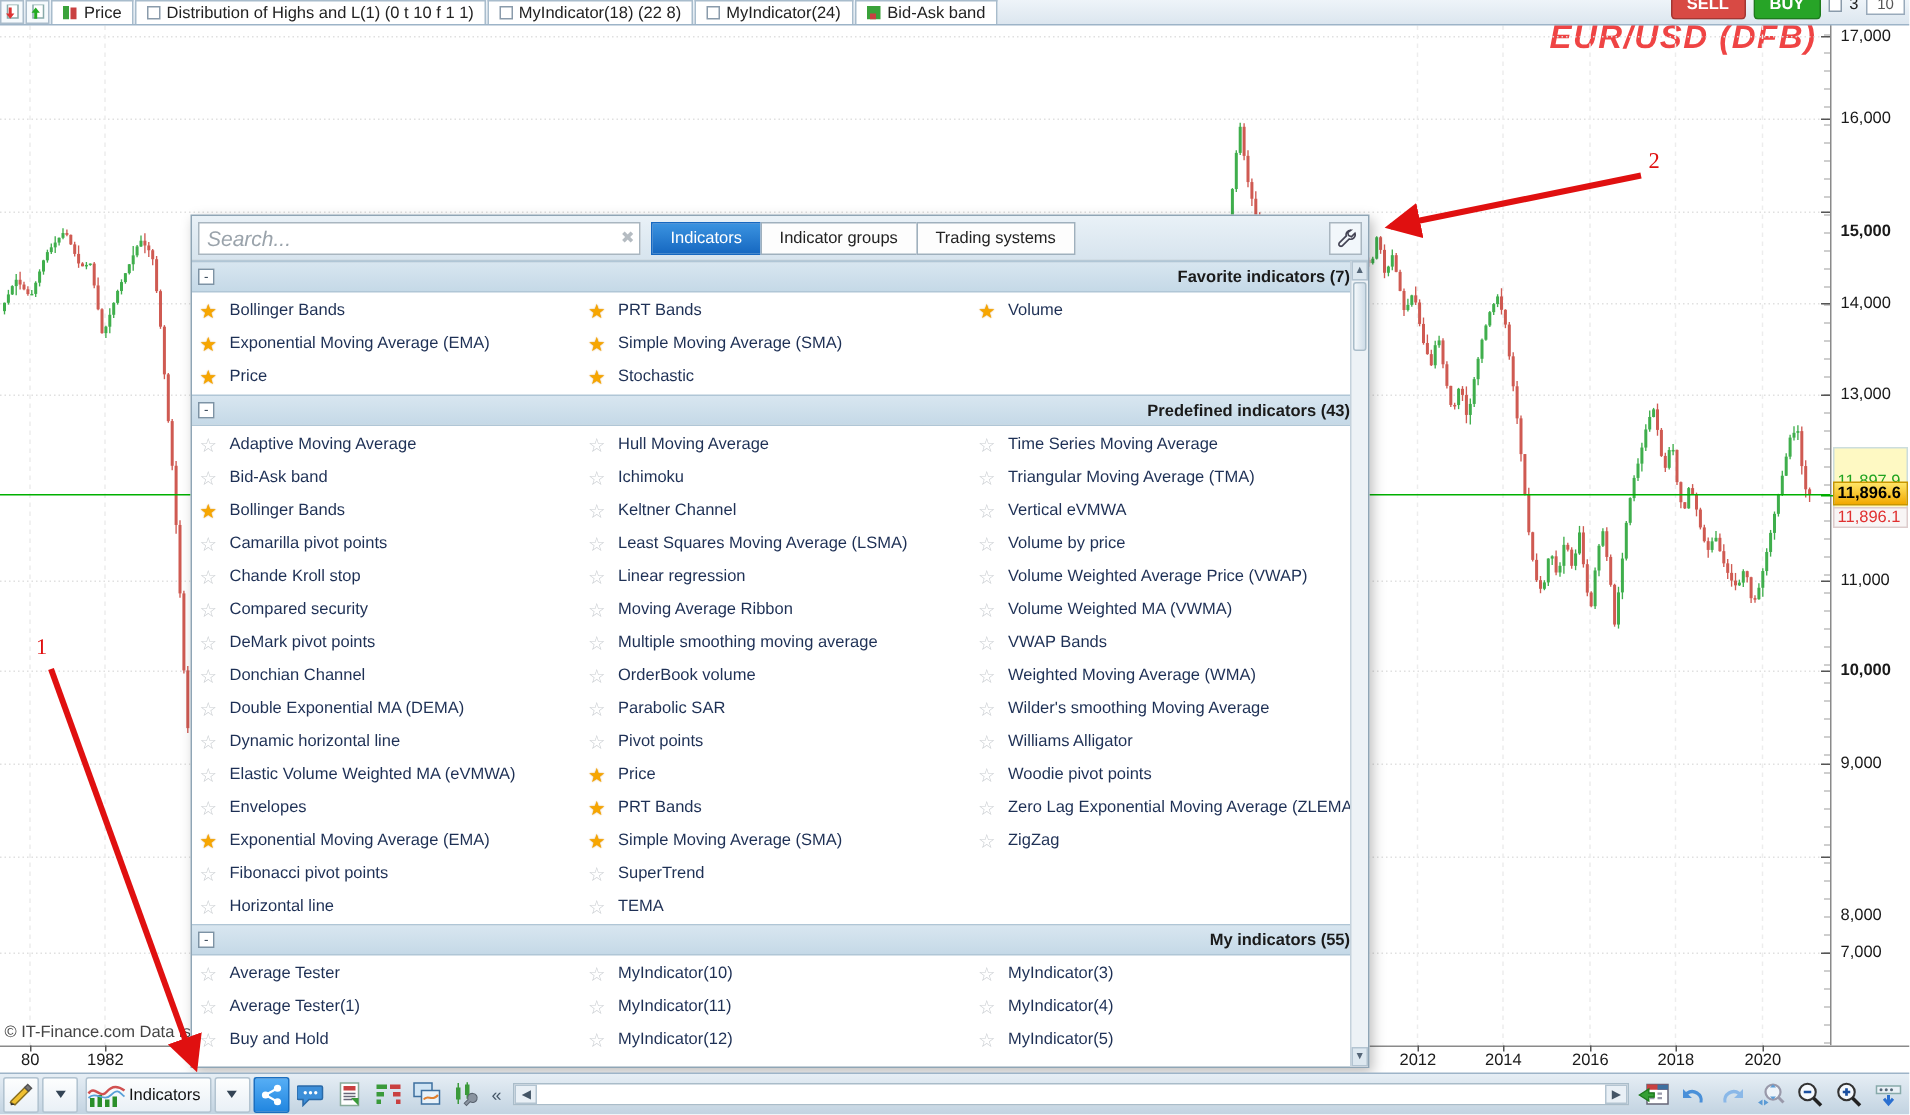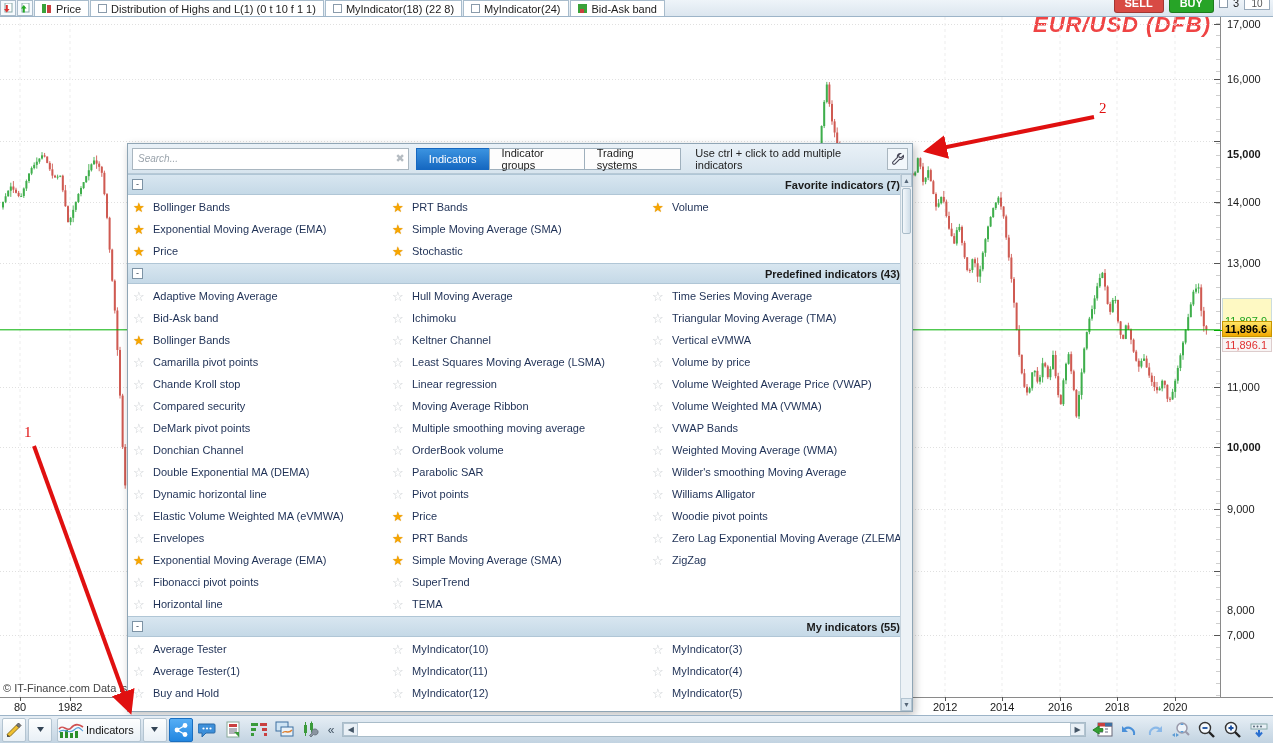--- a/index.html
+++ b/index.html
@@ -52,21 +52,21 @@
   #pips-unit { position:absolute; left:1246px; top:1px; color:#333; z-index:21; }
 
   
   #dialog { position:absolute; left:127px; top:143px; width:786px; height:569px; background:#fff;
     border:1px solid #8fa5b5; box-shadow:2px 3px 8px rgba(0,0,0,.25); z-index:30;
     display:flex; flex-direction:column; }
   #dialog-header { height:30px; background:linear-gradient(#e9f1f7,#d7e4ee);
     border-bottom:1px solid #b7c9d6; display:flex; align-items:center; padding:0 4px; gap:8px; flex:0 0 30px; }
   #search-wrap { position:relative; width:295px; height:22px; }
   #search-input { width:100%; height:100%; border:1px solid #a9b6c0; padding:0 20px 0 5px;
-    font-size:10px; font-style:italic; color:#333; }
+    font-size:14px; font-style:italic; color:#333; }
   #search-input::placeholder { color:#9aa3ab; font-style:italic; }
   #search-clear { position:absolute; right:4px; top:4px; color:#b5bcc2; font-weight:bold; cursor:pointer; }
   .dlg-tabs { display:flex; }
   .dlg-tab { height:22px; padding:0 12px; display:flex; align-items:center; background:#fdfdfd;
     border:1px solid #9fb0bd; margin-left:-1px; color:#222; cursor:pointer; }
   .dlg-tab.active { background:linear-gradient(#3b93e0,#1668c1); color:#fff; border-color:#1668c1; }
   #dlg-hint { margin-left:6px; color:#222; }
   #wrench-btn { margin-left:auto; width:22px; height:22px; border:1px solid #a9b6c0; background:#f2f7fb;
     display:flex; align-items:center; justify-content:center; cursor:pointer; }
   #dialog-body { position:relative; flex:1; overflow:hidden; padding-right:12px; }
@@ -643,21 +643,20 @@
     <div id="dialog-header">
       <div id="search-wrap">
         <input id="search-input" placeholder="Search..." style="">
         <span id="search-clear">✖</span>
       </div>
       <div class="dlg-tabs" id="dlg-tabs">
           <div class="dlg-tab active">Indicators</div>
           <div class="dlg-tab">Indicator groups</div>
           <div class="dlg-tab">Trading systems</div>
         </div>
-      <span id="dlg-hint">Use ctrl + click to add multiple indicators</span>
       <div id="wrench-btn">
         <svg width="13" height="13" viewBox="0 0 13 13">
             <path d="M9.5 1.5 a3 3 0 0 0 -3 3.8 L2 9.8 a1.4 1.4 0 1 0 2 2 L8.5 7.3 a3 3 0 0 0 3.8-3.8 L10 5.8 L8 5 L7.5 3 Z" fill="none" stroke="#445" stroke-width="1.1"></path>
           </svg>
       </div>
     </div>
     <div id="dialog-body">
       <div id="sections">
           <div class="section-header">
             <span class="collapse-btn">-</span>

